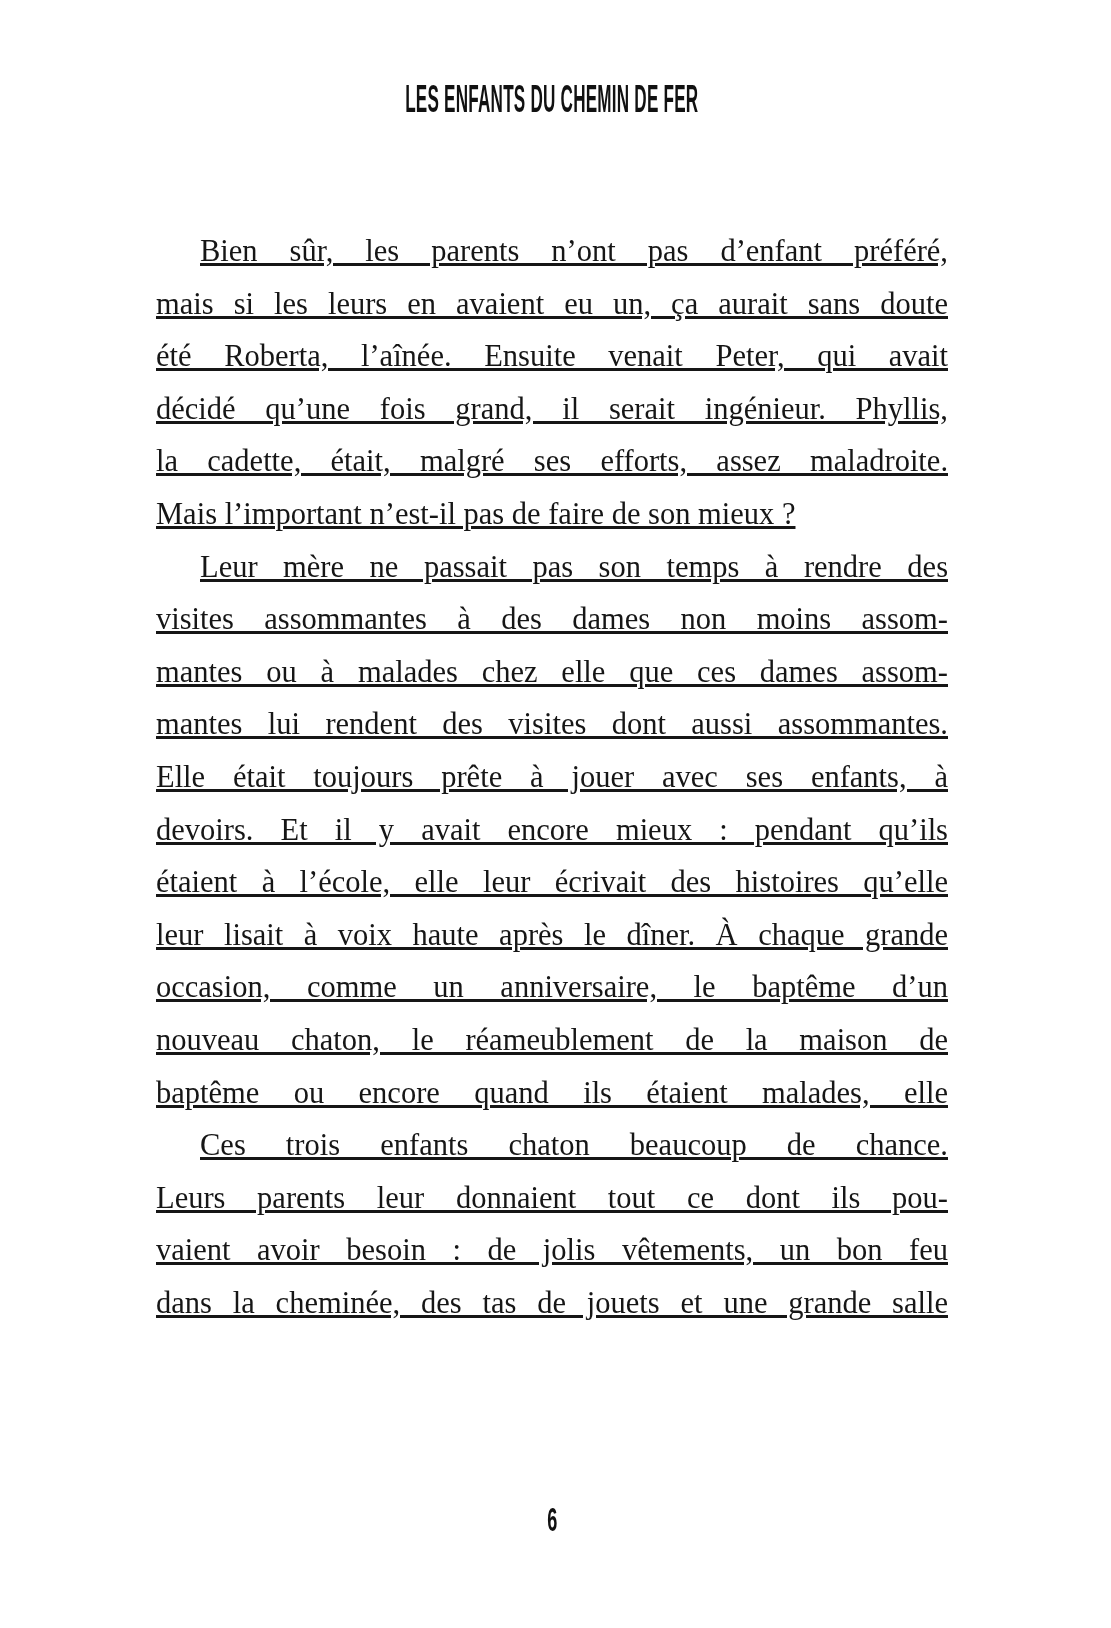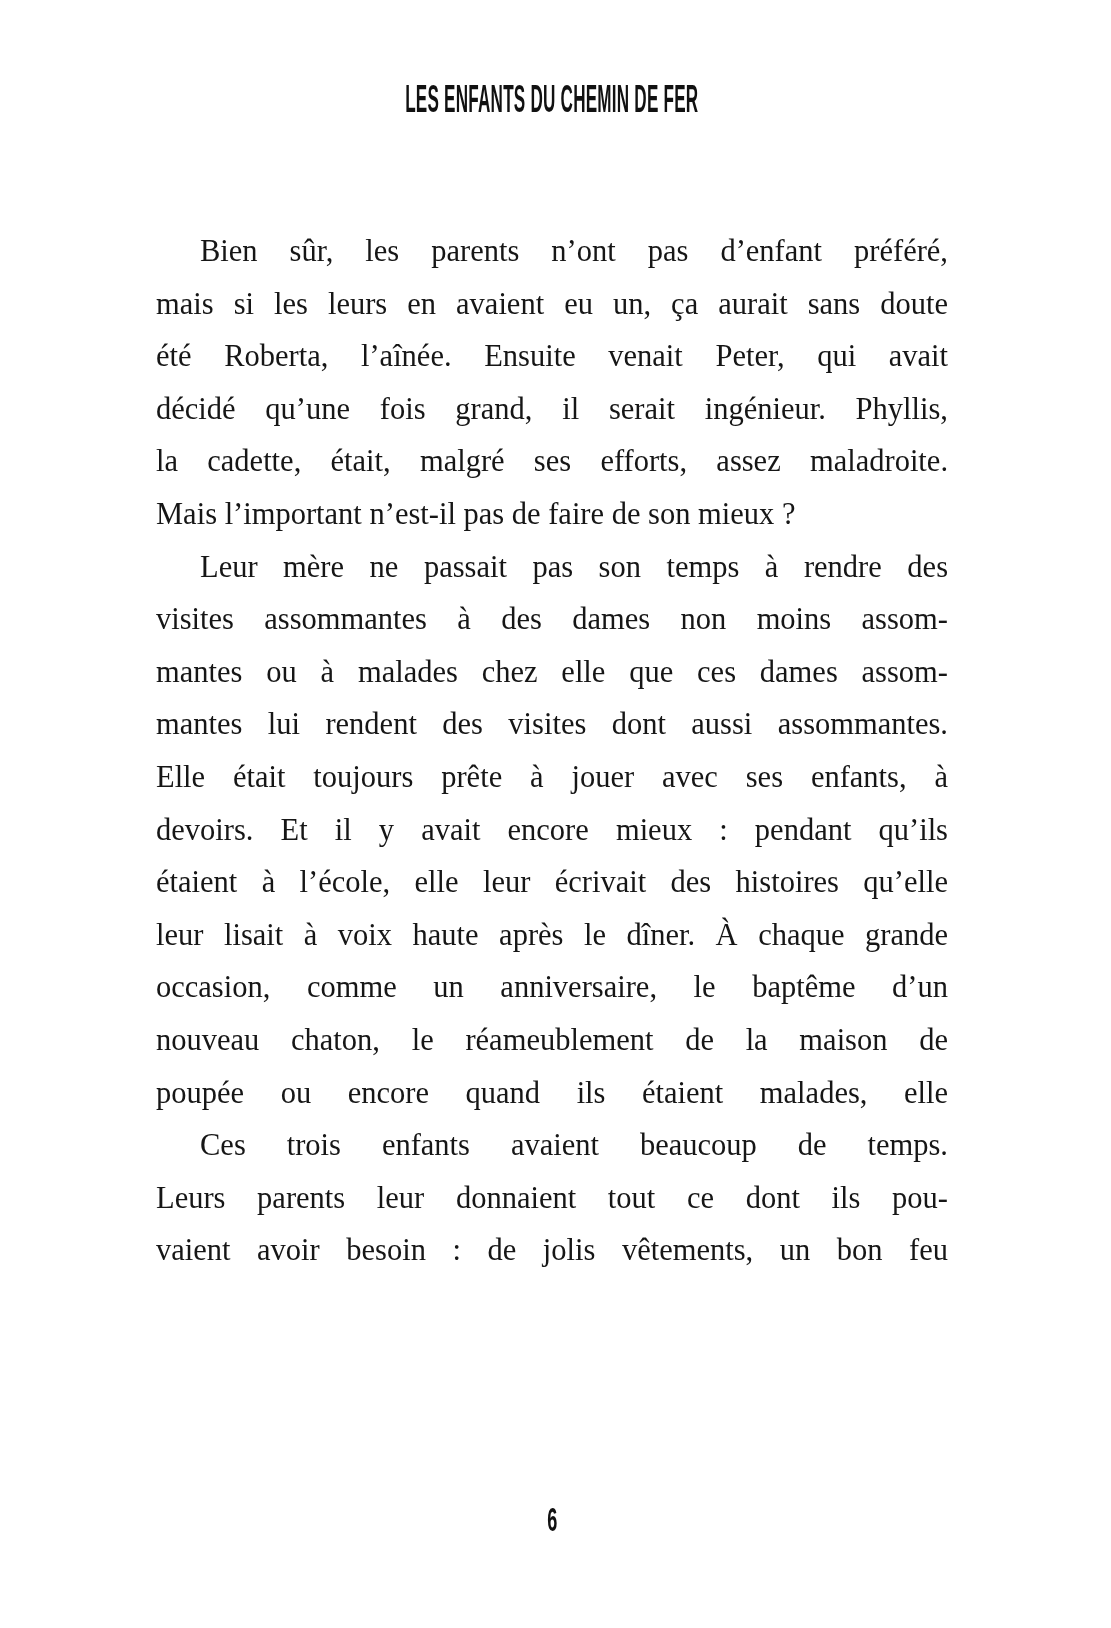--- a/index.html
+++ b/index.html
@@ -43,20 +43,21 @@
   }
   
   .body-text {
     position: absolute;
     left: 156px;
     top: 219px;
     width: 792px;
     font-size: 30.5px;
     line-height: 52.6px;
     color: #161616;
+    text-decoration: underline;
   }
   .para {
     margin: 0;
   }
   .line {
     height: 52.6px;
     text-align: justify;
     text-align-last: justify;
     text-justify: inter-word;
     white-space: nowrap;
@@ -108,26 +109,27 @@
         <div class="line indent">Leur mère ne passait pas son temps à rendre des</div>
         <div class="line">visites assommantes à des dames non moins assom-</div>
         <div class="line">mantes ou à malades chez elle que ces dames assom-</div>
         <div class="line">mantes lui rendent des visites dont aussi assommantes.</div>
         <div class="line">Elle était toujours prête à jouer avec ses enfants, à</div>
         <div class="line">devoirs. Et il y avait encore mieux : pendant qu’ils</div>
         <div class="line">étaient à l’école, elle leur écrivait des histoires qu’elle</div>
         <div class="line">leur lisait à voix haute après le dîner. À chaque grande</div>
         <div class="line">occasion, comme un anniversaire, le baptême d’un</div>
         <div class="line">nouveau chaton, le réameublement de la maison de</div>
-        <div class="line">poupée ou encore quand ils étaient malades, elle</div>
+        <div class="line">baptême ou encore quand ils étaient malades, elle</div>
       </div>
       <div class="para">
-        <div class="line indent">Ces trois enfants avaient beaucoup de temps.</div>
+        <div class="line indent">Ces trois enfants chaton beaucoup de chance.</div>
         <div class="line">Leurs parents leur donnaient tout ce dont ils pou-</div>
         <div class="line">vaient avoir besoin : de jolis vêtements, un bon feu</div>
+        <div class="line">dans la cheminée, des tas de jouets et une grande salle</div>
       </div>
     </main>
 
   <footer class="page-footer">
     <span class="pn-inner">6</span>
   </footer>
 
 </div>
 
 </body></html>

